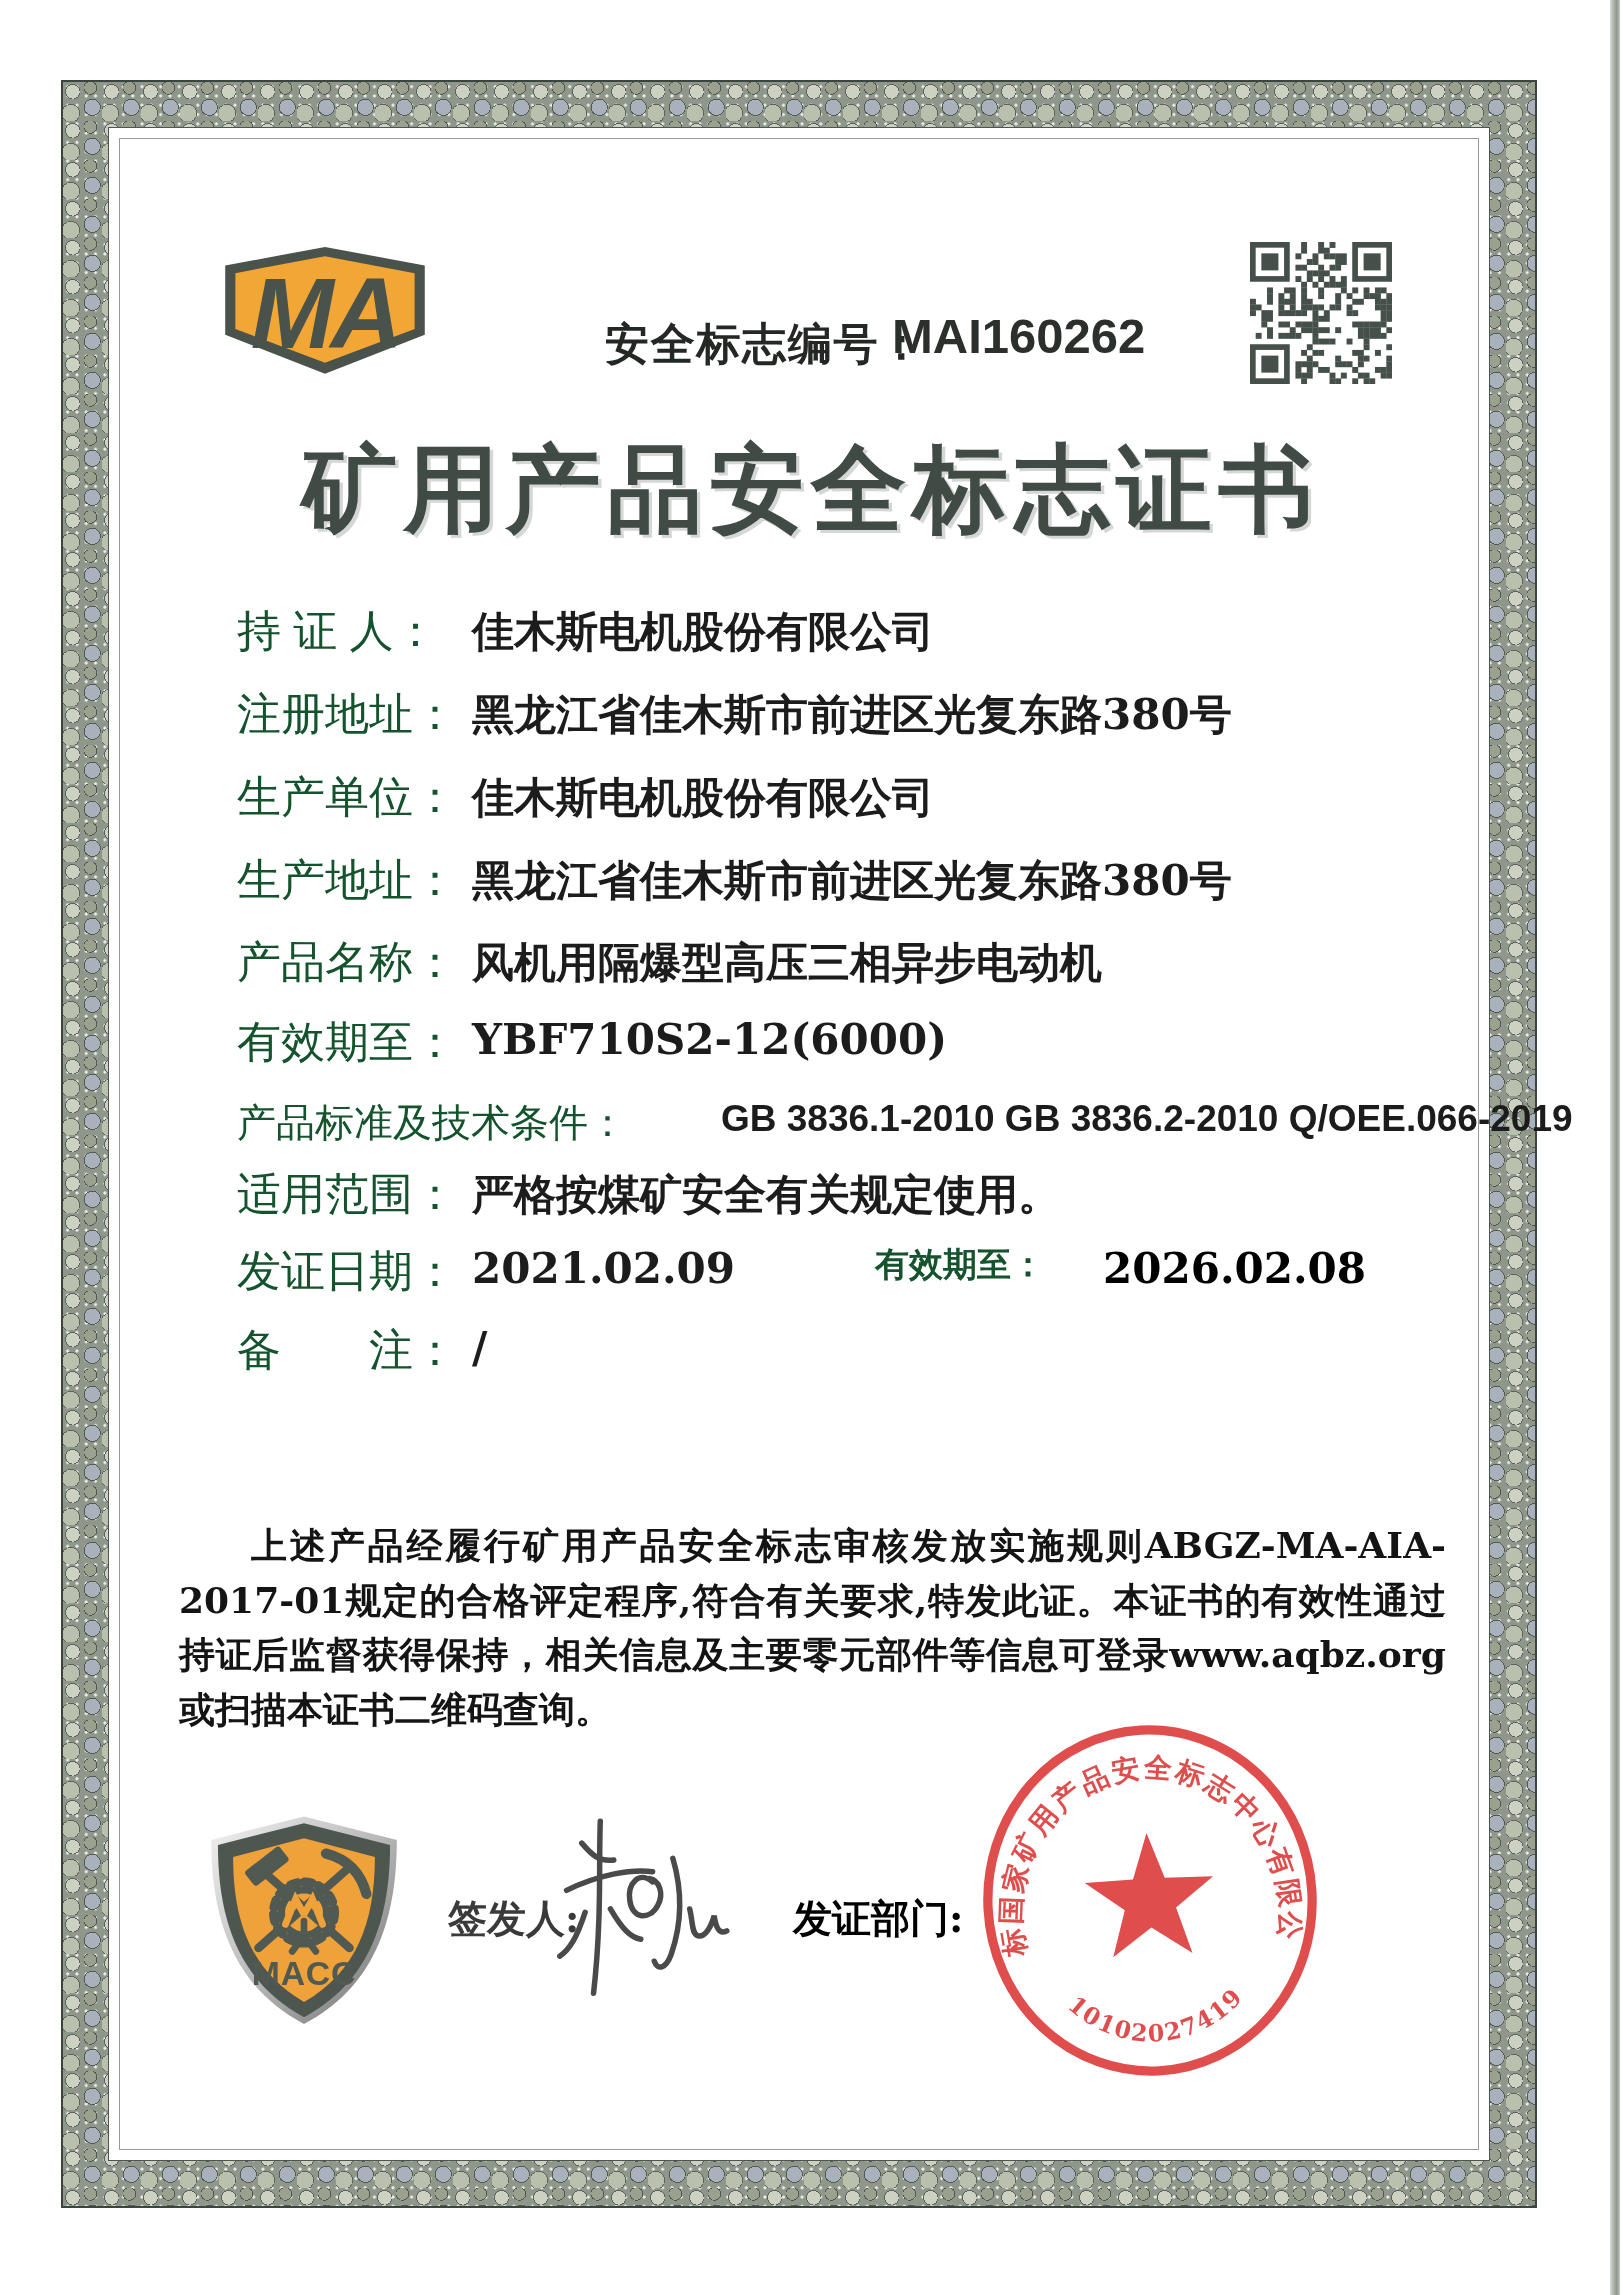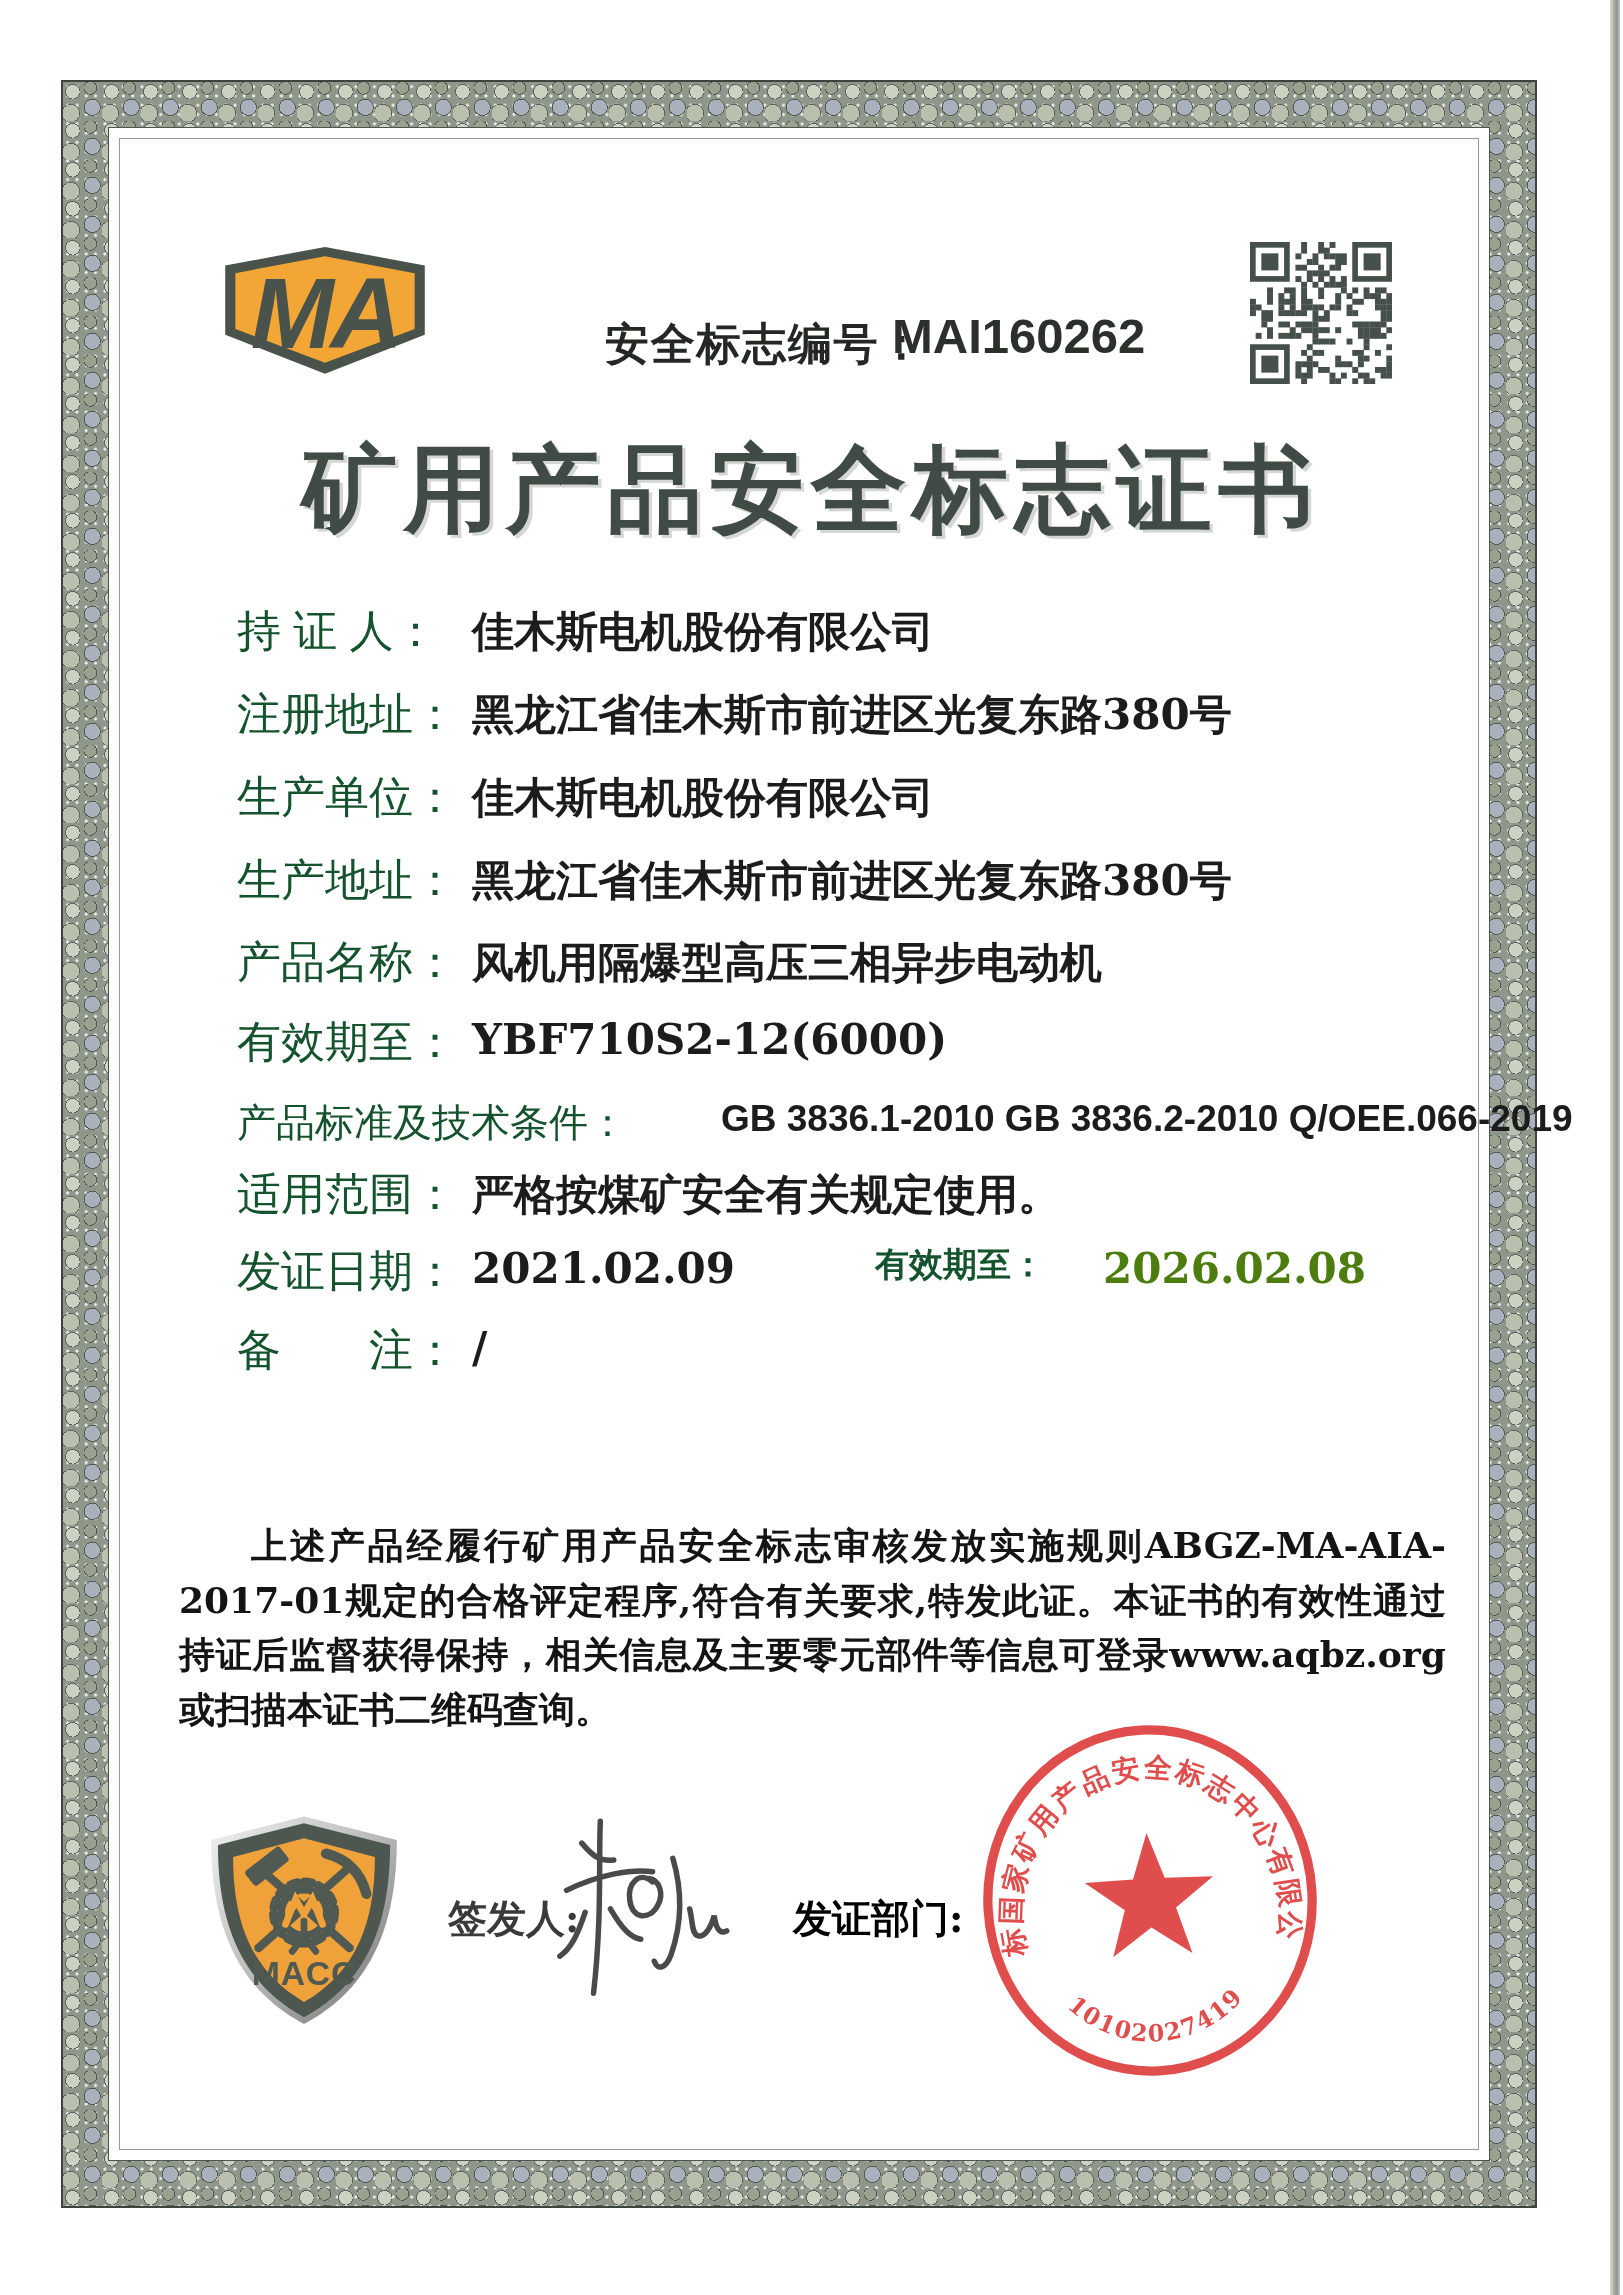--- a/index.html
+++ b/index.html
@@ -29,21 +29,21 @@
       font-family:"DejaVu Serif","Liberation Serif",serif;font-weight:bold;font-size:95px;
       color:#404b45;letter-spacing:6.8px;text-shadow:3.4px 3.4px 0 rgba(64,75,69,.22);white-space:nowrap;}
   
   .row{position:absolute;left:0;width:1623px;height:61px;}
   .flabel{position:absolute;left:237px;top:0;font-size:44px;font-weight:normal;color:#14532d;white-space:nowrap;}
   .fvalue{position:absolute;left:472px;top:1.7px;font-size:42px;font-weight:bold;color:#1c1c1c;white-space:nowrap;
       font-family:"DejaVu Serif","Liberation Serif",serif;}
   .row.long .flabel{font-size:39px;top:5px;}
   .row.long .fvalue{left:689px;top:6.8px;font-size:37px;font-family:"Liberation Sans",sans-serif;letter-spacing:0;margin-left:32px;}
   .flabel2{position:absolute;left:875px;top:0;font-size:34px;font-weight:bold;color:#14532d;white-space:nowrap;}
-  .fvalue2{position:absolute;left:1103px;top:1.7px;font-size:42px;font-weight:bold;color:#4d7c0f;white-space:nowrap;
+  .fvalue2{position:absolute;left:1103px;top:1.7px;font-size:42px;font-weight:bold;color:#000000;white-space:nowrap;
       font-family:"DejaVu Serif","Liberation Serif",serif;}
   
   .statement{position:absolute;left:179px;top:1518px;width:1267px;font-size:36px;line-height:1.52;
       font-family:"DejaVu Serif","Liberation Serif",serif;font-weight:600;color:#141414;
       text-align:justify;text-indent:2em;}
   
   .sign-label{position:absolute;left:420px;top:1892px;font-size:39px;font-weight:bold;color:#3a3a3a;
       font-family:"DejaVu Serif","Liberation Serif",serif;white-space:nowrap;margin-left:28px;}
   .dept-label{position:absolute;left:793px;top:1892px;font-size:39px;font-weight:bold;color:#33383
 4;font-family:"DejaVu Serif","Liberation Serif",serif;white-space:nowrap;}

